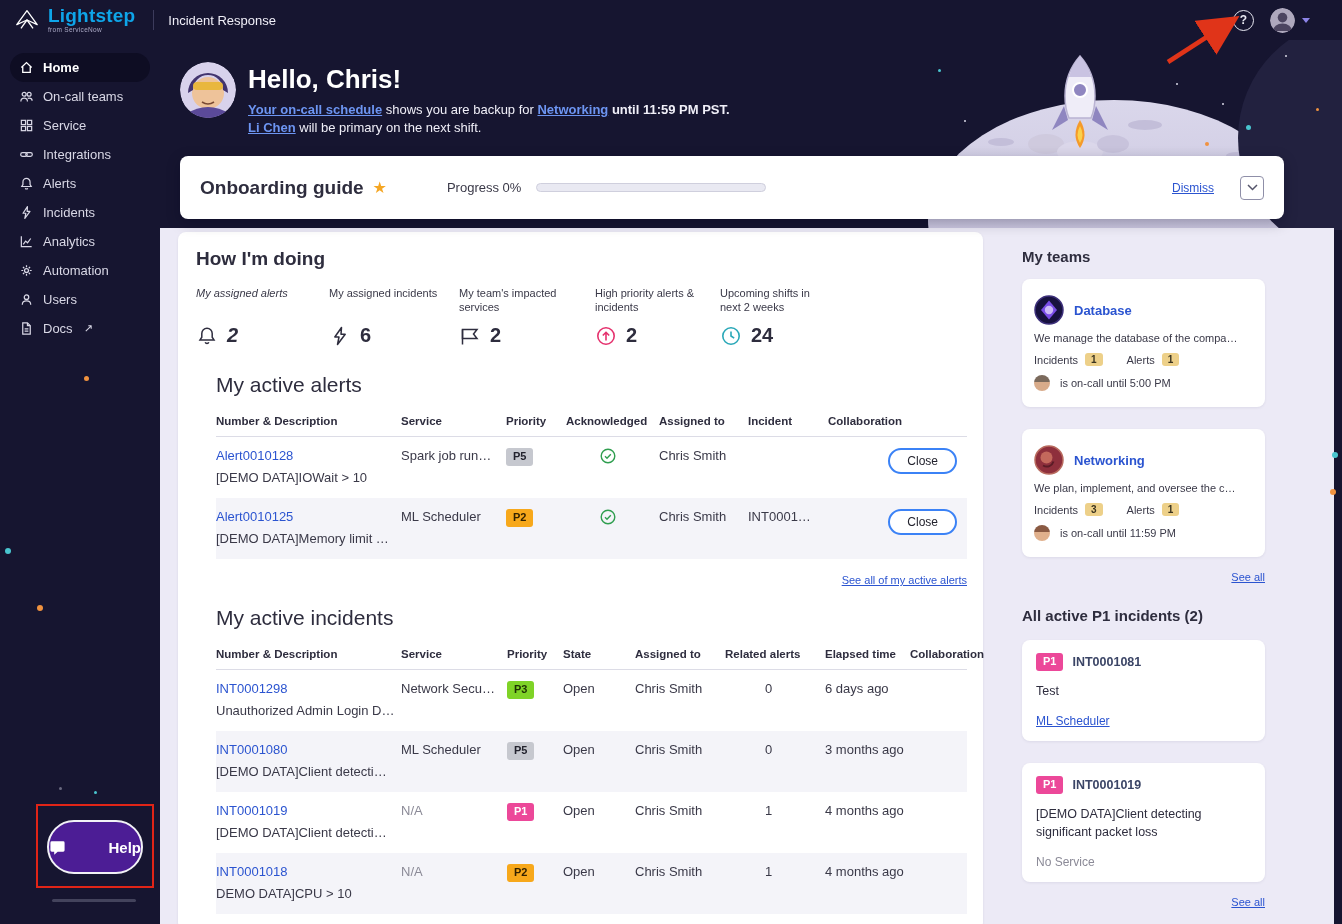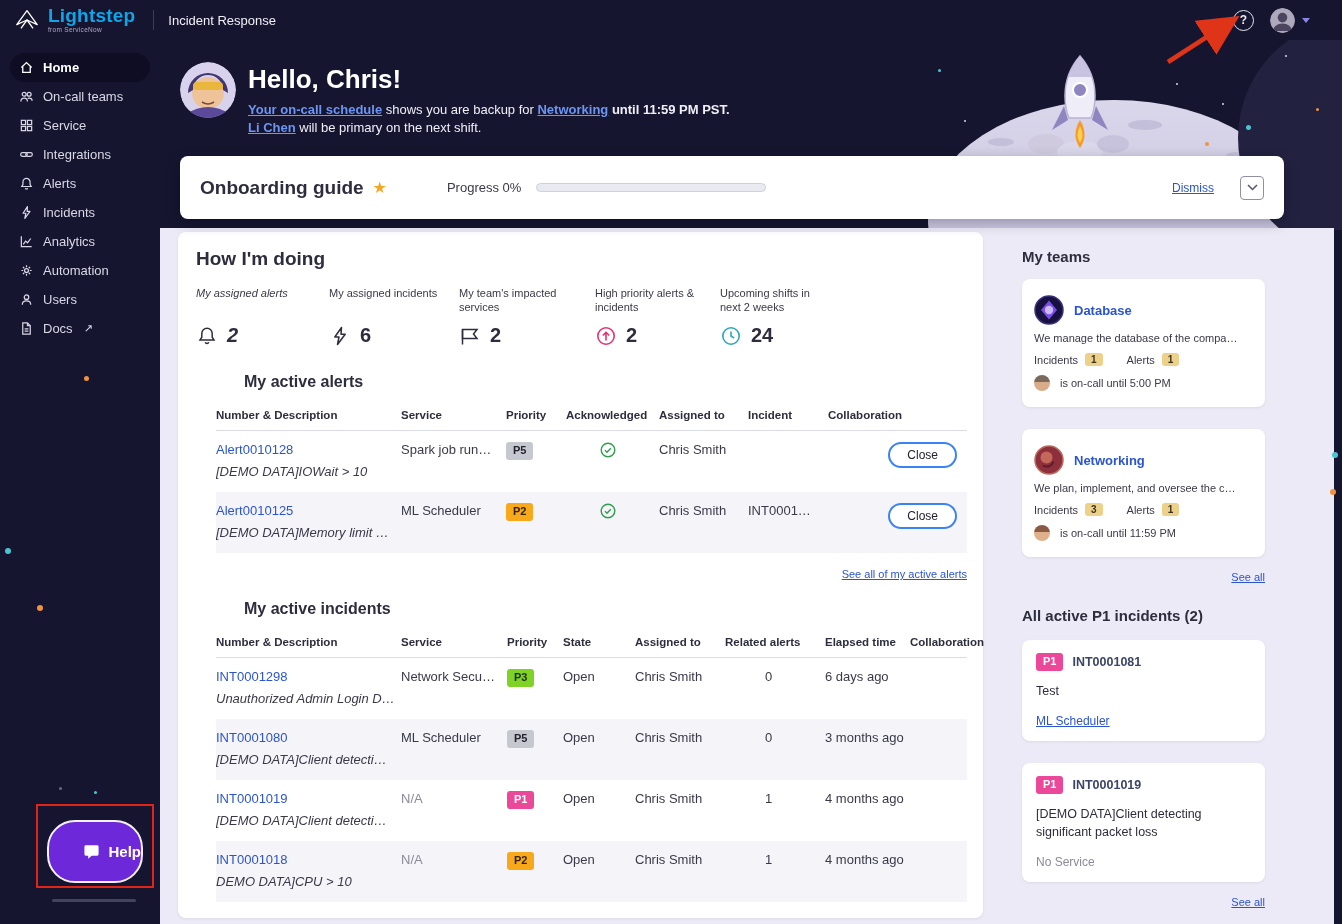--- a/index.html
+++ b/index.html
@@ -64,30 +64,30 @@
   .card-title { font-size:19px; font-weight:700; color:#2e2d3e; }
   .metrics { display:flex; margin-top:16px; }
   .metric { }
   .m1{width:133px;font-style:italic;} .m2{width:130px;} .m3{width:125px;} .m4{width:125px;margin-left:11px;} .m5{flex:1;}
   .metric-label { font-size:11px; color:#3a3948; line-height:1.3; max-width:112px; height:30px; }
   .metric-valrow { display:flex; align-items:center; gap:9px; margin-top:8px; }
   .micon { width:22px; height:22px; }
   .metric-value { font-size:20px; font-weight:600; color:#2e2d3e; }
 
   .tbl-wrap { margin-left:20px; }
-  .section-title { font-size:16px; font-weight:700; color:#2e2d3e; margin-top:26px;margin-left:28px; }
+  .section-title { font-size:21px; font-weight:400; color:#2e2d3e; margin-top:26px; }
   .galerts { display:grid; grid-template-columns:185px 105px 60px 93px 89px 80px 1fr; }
   .gincidents { display:grid; grid-template-columns:185px 106px 56px 72px 90px 100px 85px 1fr; }
   .thead { border-bottom:1px solid #dcdce6; margin-top:6px; }
   .th { font-size:11.5px; font-weight:700; color:#2e2d3e; padding:12px 4px 9px 0; white-space:nowrap; }
   .trow { min-height:61px; padding:11px 0; align-items:start; }
   .trow.alt { background:#f4f4f9; }
   .lnk { color:#2b54d0; cursor:pointer; }
   .num { font-size:13px; }
-  .desc { font-size:13px; color:#3a3948; margin-top:7px; white-space:nowrap; overflow:hidden; max-width:180px;font-style:italic; }
+  .desc { font-size:13px; color:#3a3948; margin-top:7px; white-space:nowrap; overflow:hidden; max-width:180px; }
   .cell { font-size:13px; color:#3a3948; padding-right:6px; }
   .muted { color:#8b8a97; }
   .badge { display:inline-block; font-size:11px; font-weight:700; padding:2px 7px; border-radius:3px; line-height:1.25; }
   .p1b { background:#ec4899; color:#fff; }
   .p2b { background:#f7a81b; color:#332200; }
   .p3b { background:#7fd327; color:#1e3003; }
   .p5b { background:#c6c8cf; color:#23232e; }
   .ack { margin-left:34px; width:16px; height:16px; }
   .relval { padding-left:40px; }
   .btn-close { margin-left:auto; margin-right:4px; background:#fff; border:2px solid #3b82f6; border-radius:14px; font-size:12px; color:#23232e; padding:4px 17px; font-family:inherit; cursor:pointer; }
@@ -110,21 +110,21 @@
   .see-all-right { text-align:right; margin-top:10px; }
   .p1-card { background:#fff; border-radius:8px; padding:13px 14px; margin-top:16px; box-shadow:0 1px 3px rgba(20,20,50,.07); }
   .p1-head { display:flex; align-items:center; gap:9px; }
   .p1-num { font-size:12.5px; font-weight:600; color:#3b4566; }
   .p1-desc { font-size:12.5px; color:#2e2d3e; margin-top:12px; line-height:1.4; }
   .p1-service { margin-top:14px; font-size:12px; }
   .p1-service .lnk { text-decoration:underline; }
   .p1-service .muted { font-size:12px; }
 
   
-  .help-pill { position:absolute; left:47px; top:820px; width:96px; height:63px; background:#6d28d9; border:2px solid #f2f2f6; border-radius:28px; display:flex; align-items:center; justify-content:flex-end; gap:8px; z-index:45; cursor:pointer; }
+  .help-pill { position:absolute; left:47px; top:820px; width:96px; height:54px; background:#4c1d95; border:2px solid #f2f2f6; border-radius:28px; display:flex; align-items:center; justify-content:space-between; gap:8px; z-index:45; cursor:pointer; }
   .help-label { color:#fff; font-size:15px; font-weight:600; }
   .anno-box { position:absolute; left:36px; top:804px; width:118px; height:84px; border:2.5px solid #e02417; z-index:46; }
   .anno-arrow { position:absolute; left:1150px; top:8px; width:100px; height:60px; z-index:46; }
   .scroll-hint { position:absolute; left:52px; top:899px; width:84px; height:3px; background:#43435c; border-radius:2px; z-index:32; }
 </style>
 </head>
 <body>
 
 <div class="app">
 

